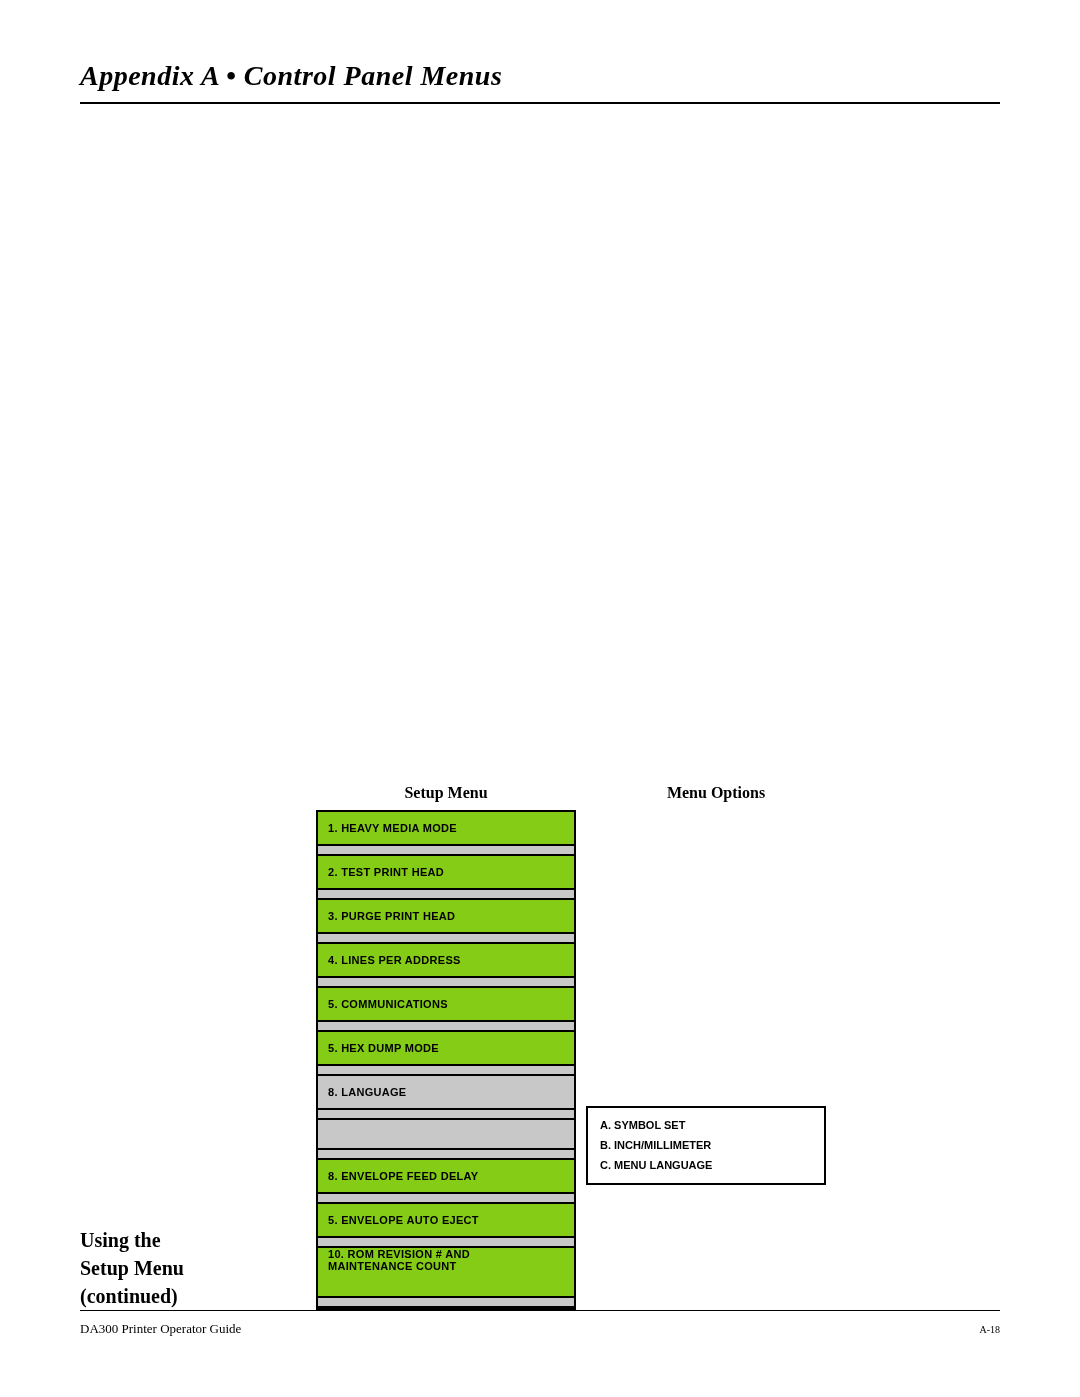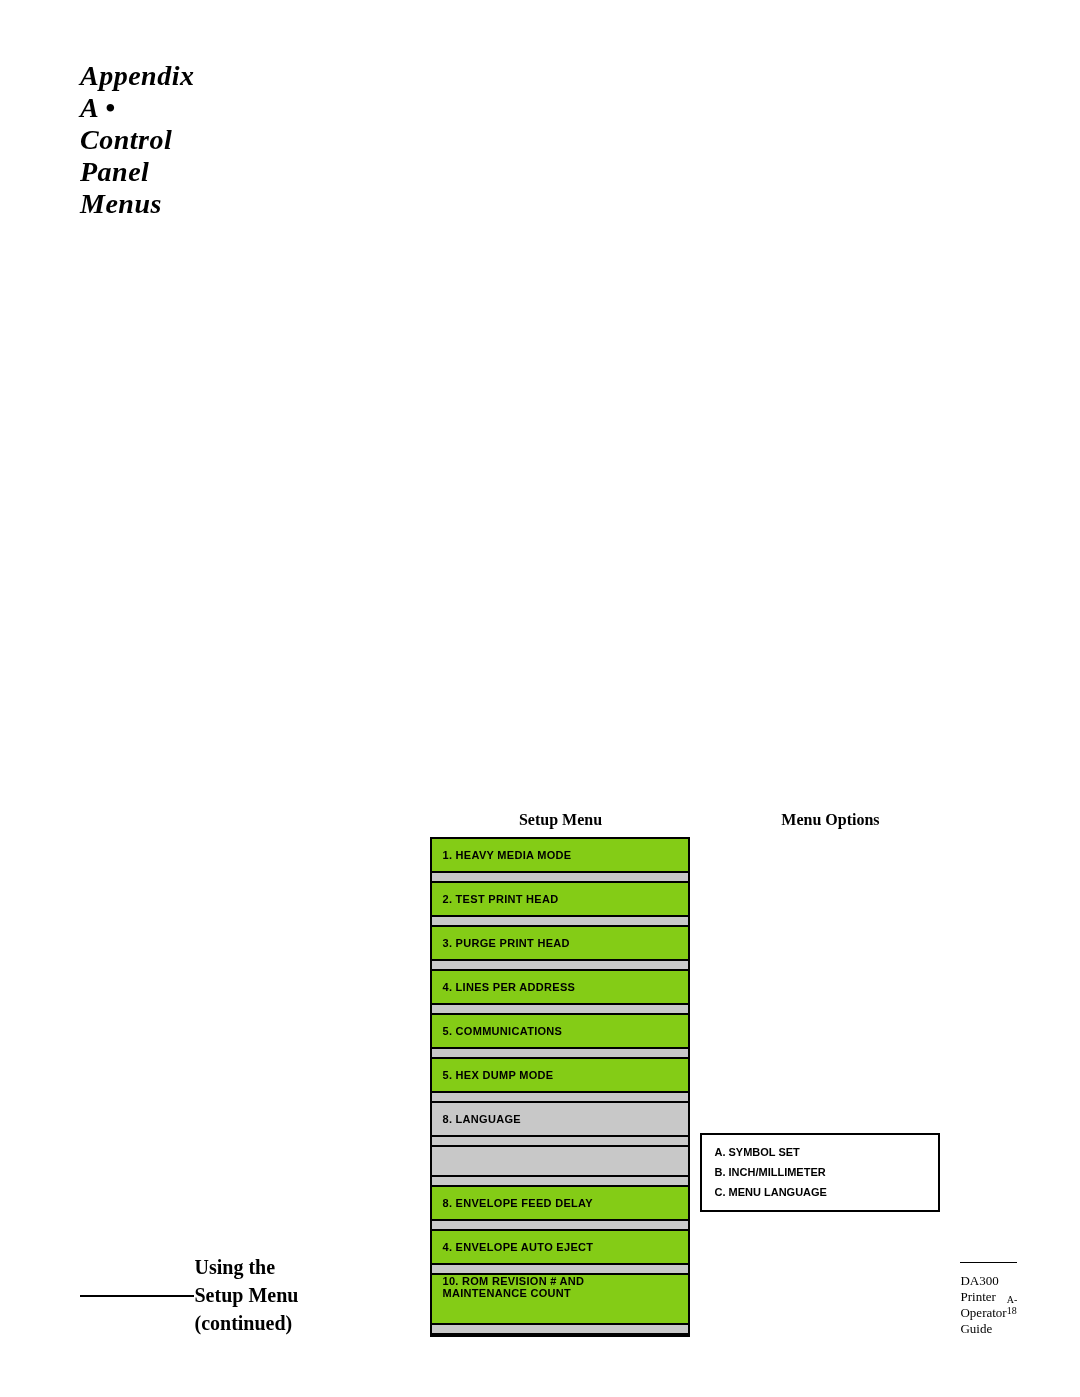--- a/index.html
+++ b/index.html
@@ -16,21 +16,21 @@
       color: #000000;
       position: relative;
     }
 
     .page-container {
       width: 1080px;
       min-height: 1397px;
       padding: 60px 80px 60px 80px;
       position: relative;
       display: flex;
-      flex-direction: row;
+      flex-direction: column;
     }
 
     
     .page-header {
       border-bottom: 2px solid #000;
       padding-bottom: 10px;
       margin-bottom: 40px;
     }
 
     .page-title {
@@ -255,21 +255,21 @@
 
           <div class="menu-row">
             <div class="menu-item-cell">
               <span>8.  ENVELOPE FEED DELAY</span>
             </div>
             <div class="menu-divider-gray"></div>
           </div>
 
           <div class="menu-row">
             <div class="menu-item-cell">
-              <span>4.  ENVELOPE AUTO EJECT</span>
+              <span>5.  ENVELOPE AUTO EJECT</span>
             </div>
             <div class="menu-divider-gray"></div>
           </div>
 
           <div class="menu-row">
             <div class="menu-item-cell" style="min-height: 48px; align-items: flex-start; padding-top: 0;">
               <span style="white-space: pre-line;">10. ROM REVISION # AND
     MAINTENANCE COUNT</span>
             </div>
             <div class="menu-divider-gray"></div>

